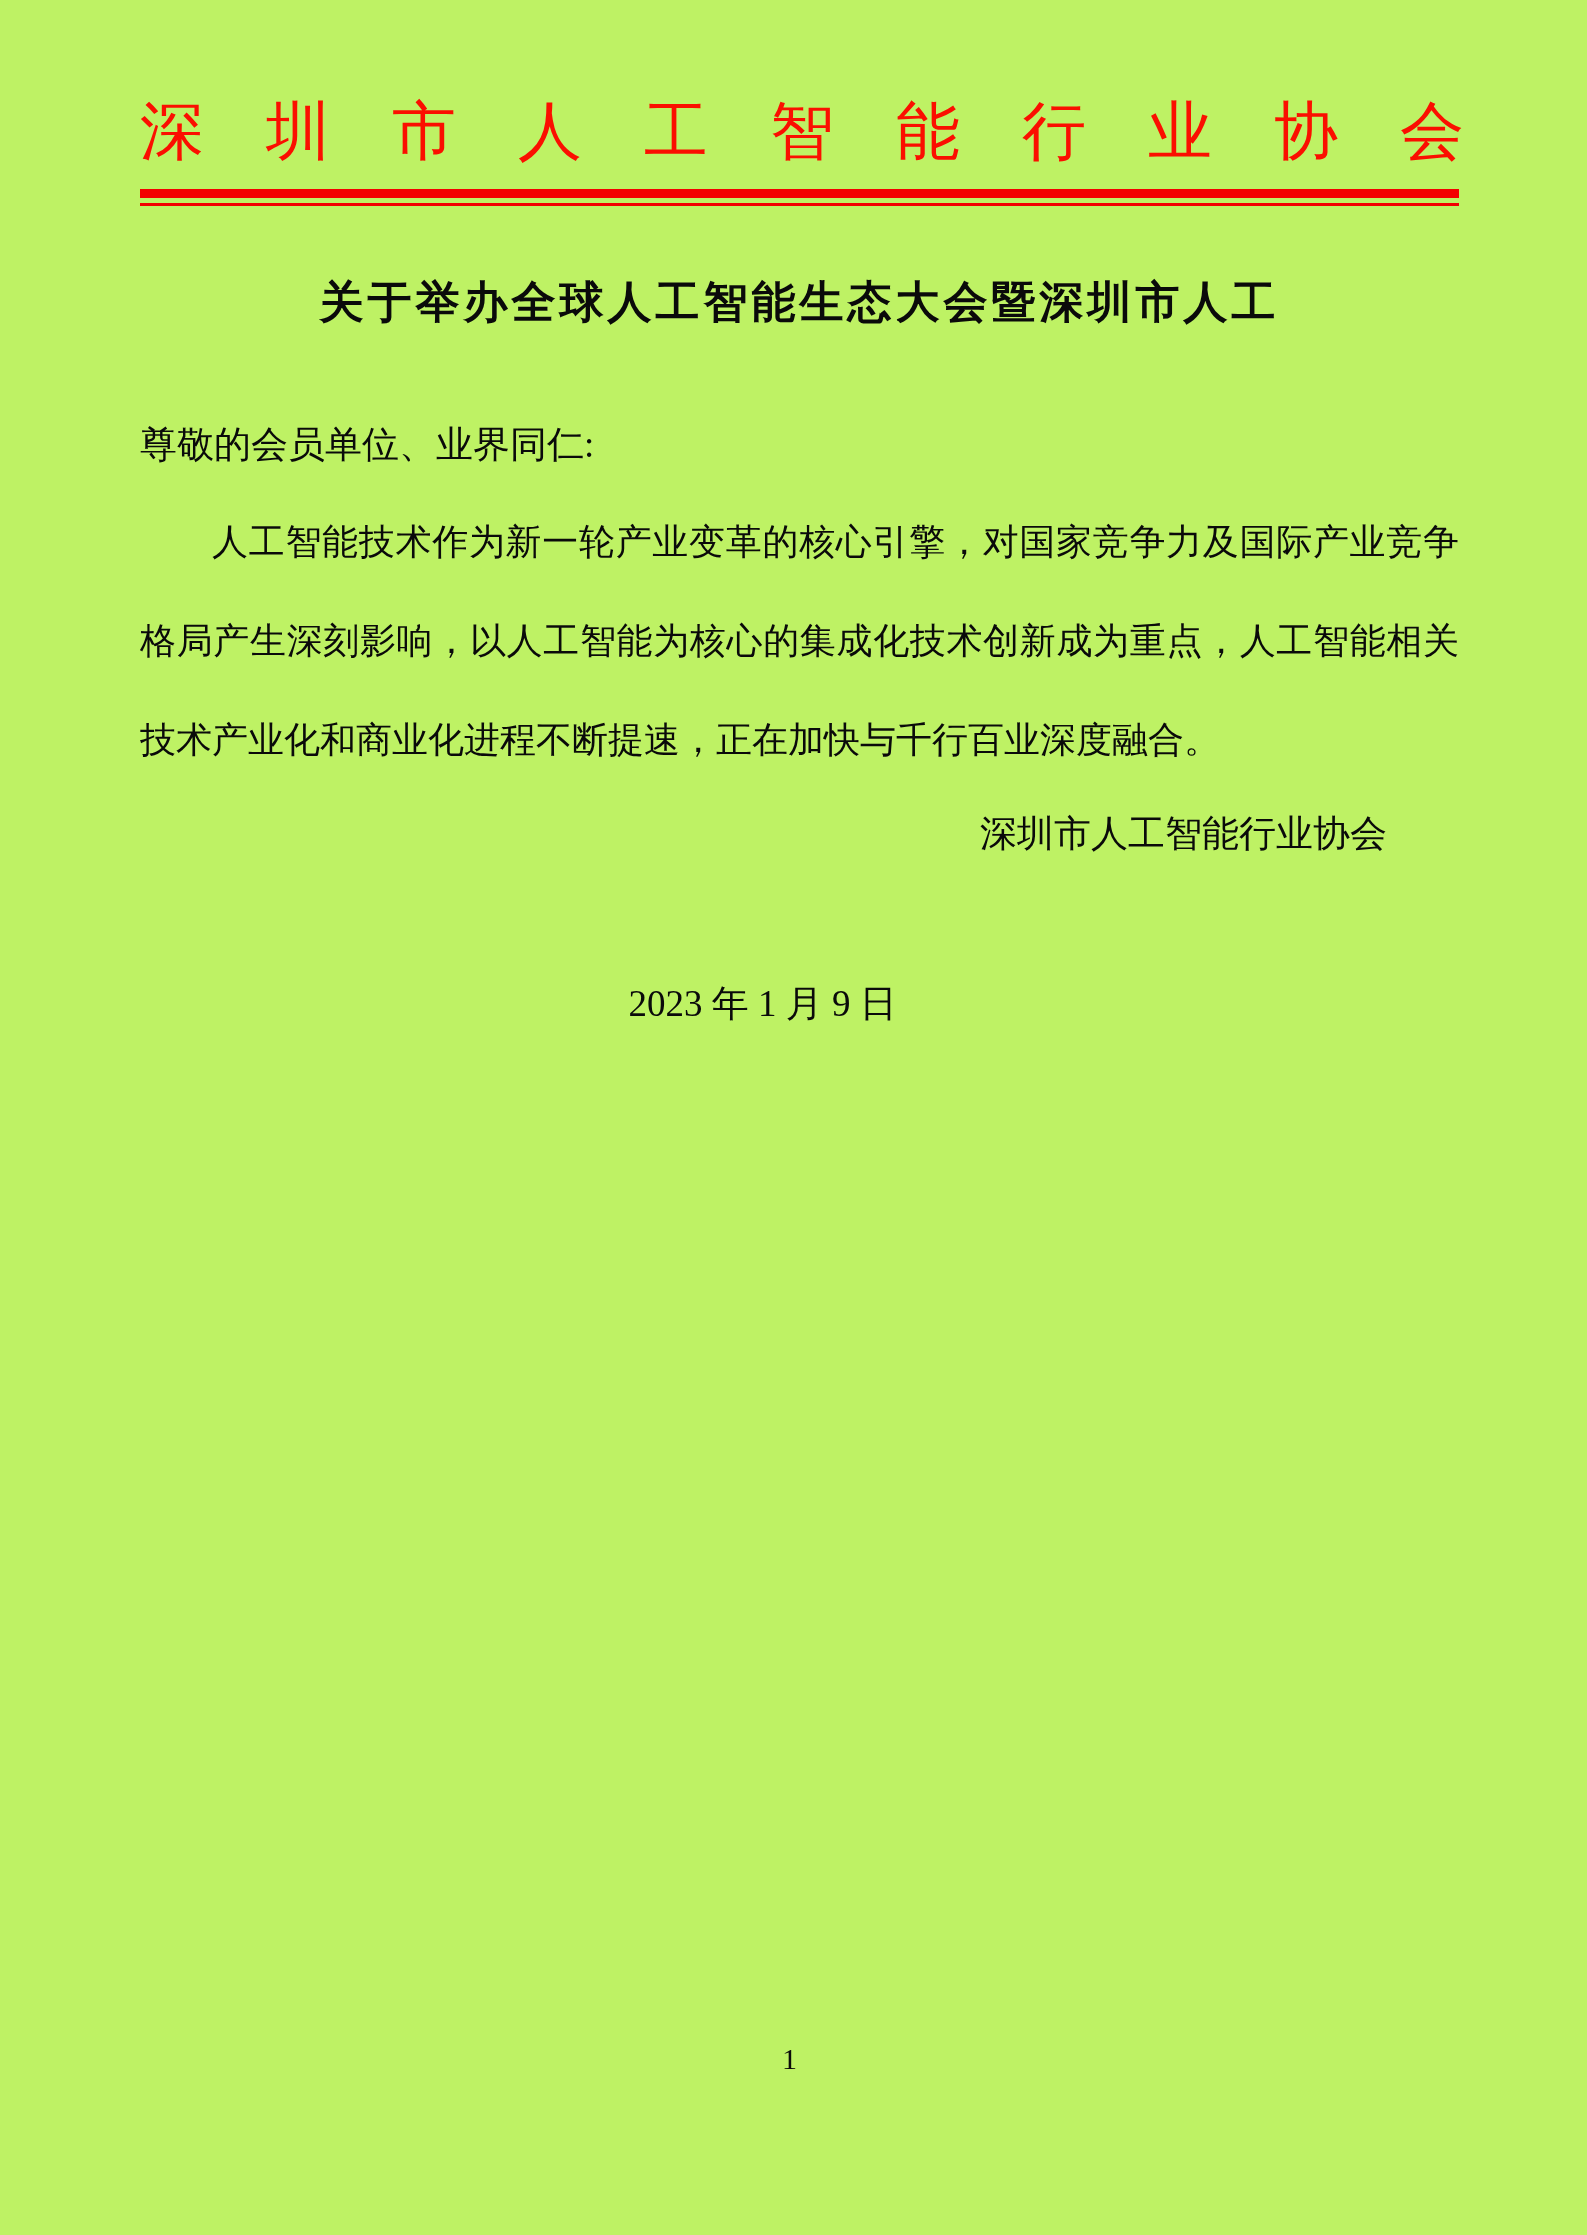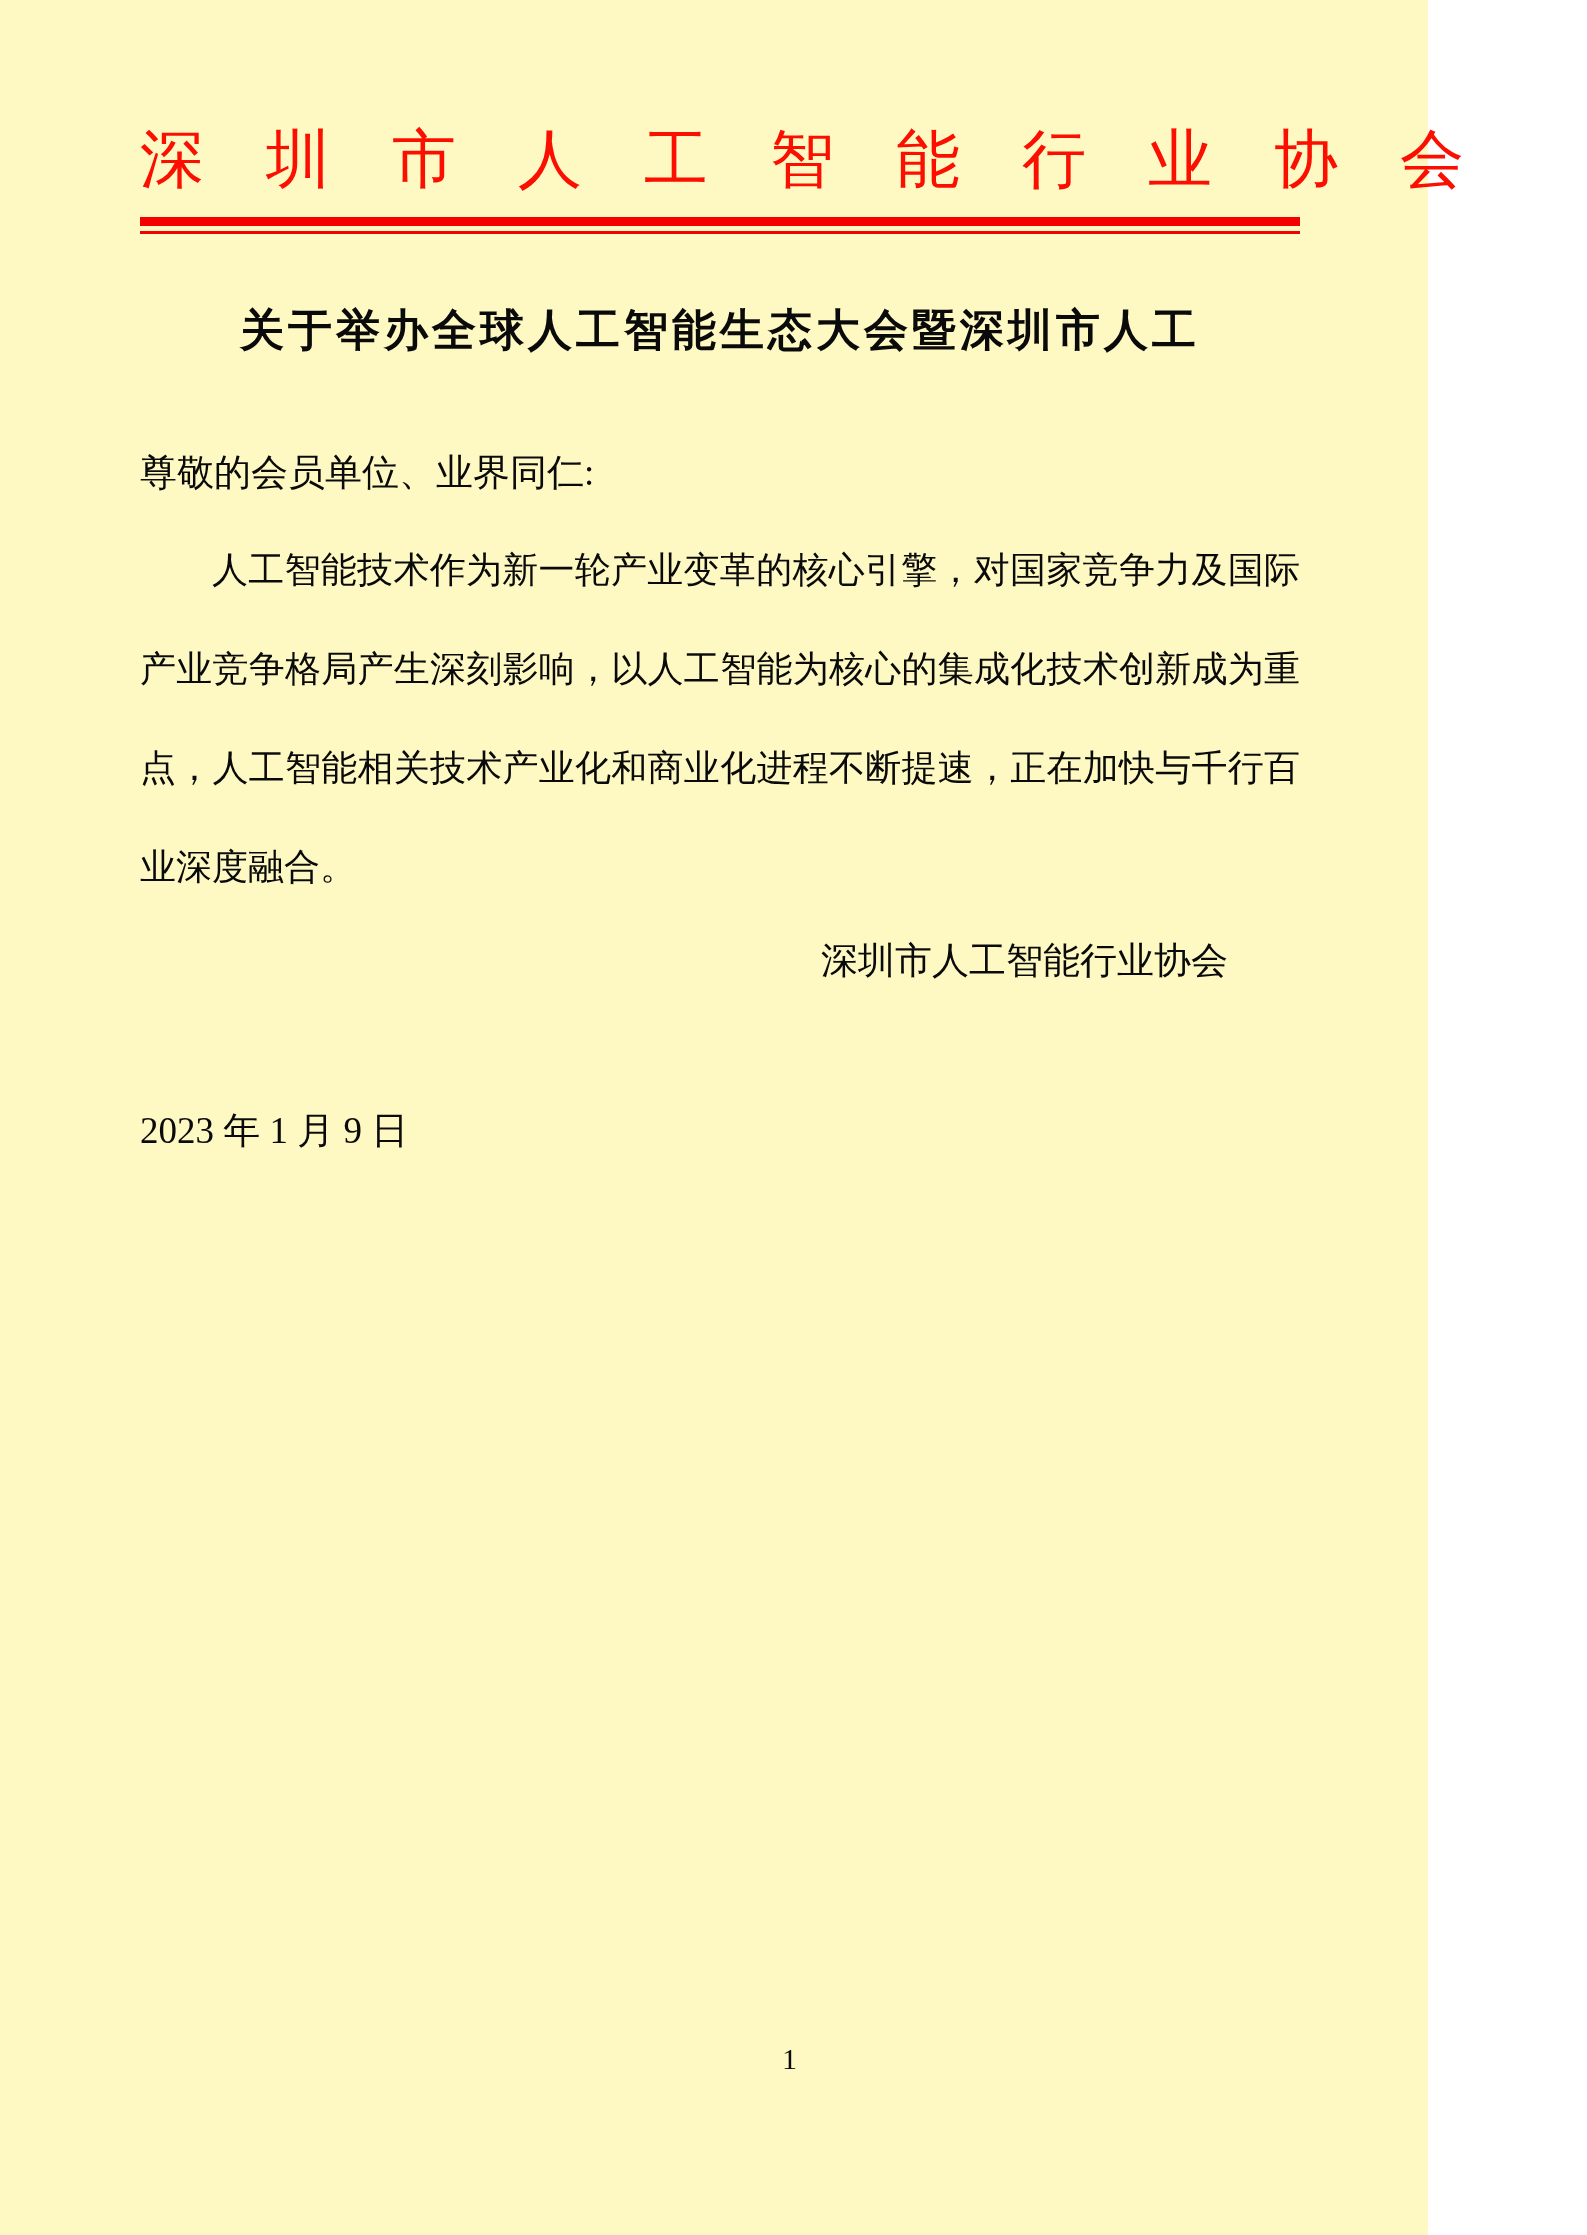--- a/index.html
+++ b/index.html
@@ -4,24 +4,24 @@
 <style>
   html, body { margin: 0; padding: 0; background: #ffffff; }
   body {
     width: 1587px; height: 2235px;
     font-family: "Liberation Serif", "DejaVu Serif", serif;
     color: #0a0a0a;
     overflow: hidden;
   }
   .page {
     position: relative;
-    width: 1428px; height: 2235px;
+    width: 1587px; height: 2235px;
     box-sizing: border-box;
-    padding: 118px 128px 0 140px;
-    background: #fef9c3;
+    padding: 90px 128px 0 140px;
+    background: #bef264;
   }
   .letterhead {
     color: #fb0f00;
     font-size: 64px;
     font-weight: 400;
     white-space: nowrap;
     letter-spacing: 62px;
     margin-right: -62px;
     text-align: center;
     line-height: 1.3;
@@ -69,21 +69,21 @@
   .signature {
     margin-top: 22px;
     font-size: 37px;
     text-align: right;
     padding-right: 72px;
     line-height: 1.2;
   }
   .sig-date {
     margin-top: 126px;
     font-size: 37px;
-    text-align: left;
+    text-align: center;
     padding-right: 74px;
     line-height: 1.2;
   }
   .page-number {
     position: absolute;
     left: 0;
     width: 1587px;
     top: 2042px;
     text-align: center;
     font-size: 30px;

